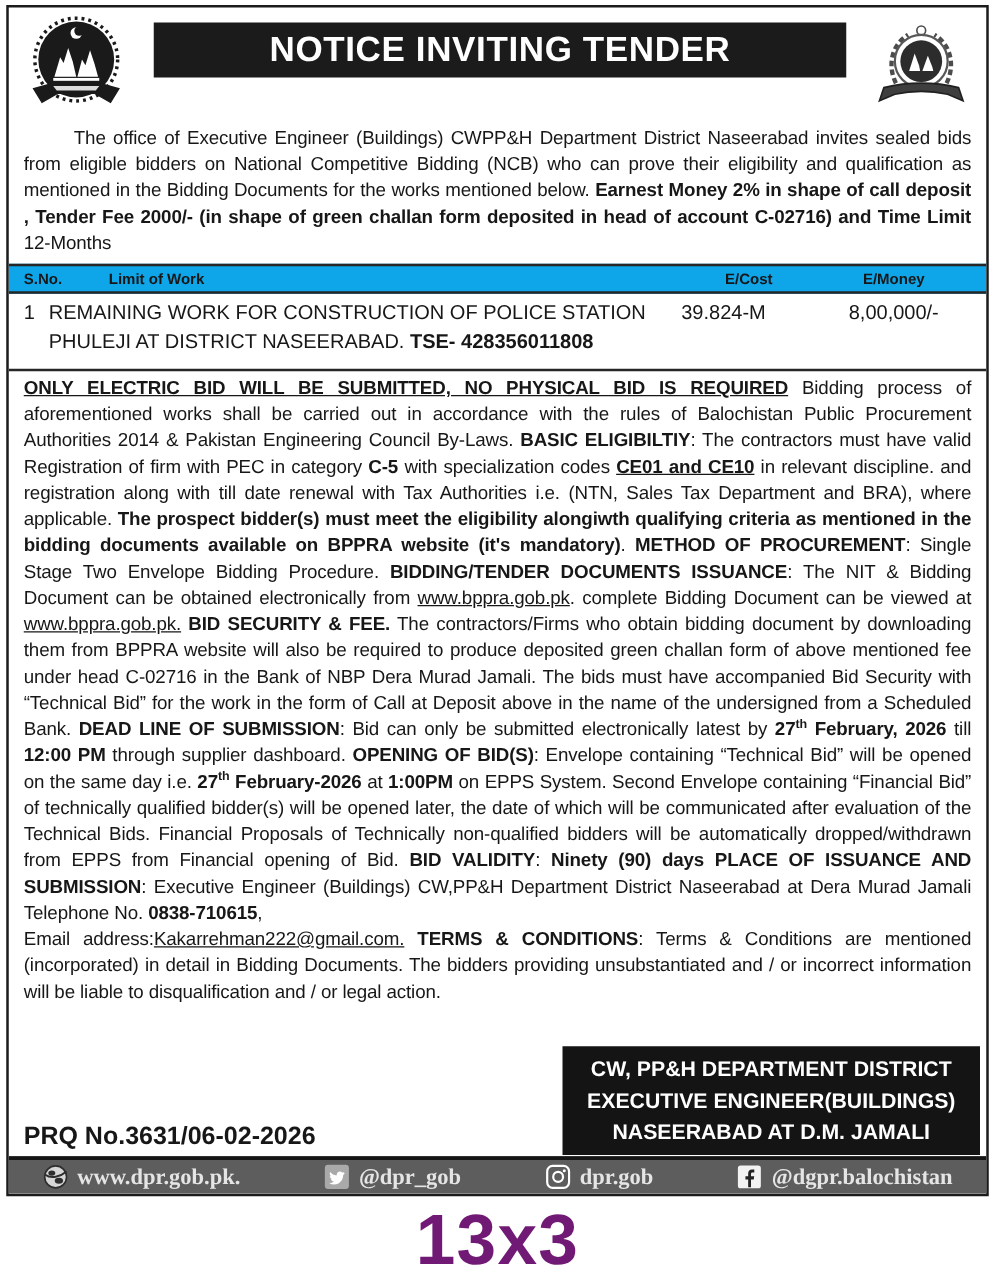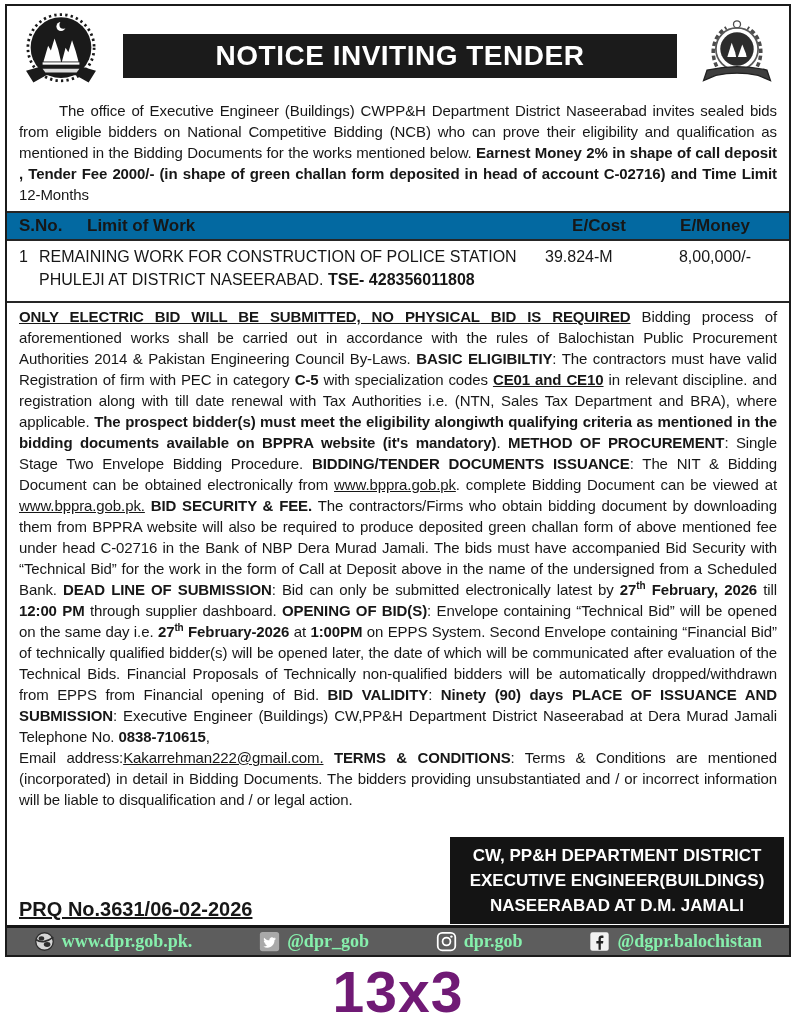--- a/index.html
+++ b/index.html
@@ -8,34 +8,34 @@
 
   .frame {
     position: absolute; left: 5px; top: 4px; width: 786px; height: 953px;
     border: 2px solid #1b1b1b; background: #fff;
     display: flex; flex-direction: column; overflow: hidden;
   }
 
   .header { display: flex; align-items: flex-start; padding: 6px 8px 0; height: 92px; flex: none; }
   .logo { flex: none; }
   .titlebar {
-    flex: 1; height: 44px; margin: 22px 16px 0; background: #1b1b1b;
+    flex: 1; height: 44px; margin: 6px 16px 0; background: #1b1b1b;
     color: #fff; font-weight: bold; font-size: 28px; line-height: 44px;
     text-align: center; letter-spacing: .5px; white-space: nowrap;
   }
 
   .intro {
     padding: 2px 12px 6px; font-size: 15px; line-height: 21px;
     text-align: justify; text-indent: 40px; letter-spacing: -0.1px; flex: none;
   }
 
   .thead {
     display: flex; align-items: center; flex: none;
-    background: #0369a1; border-top: 2px solid #262626; border-bottom: 2px solid #262626;
-    font-weight: bold; font-size: 17px; padding: 3px 12px;
+    background: #0ea5e9; border-top: 2px solid #262626; border-bottom: 2px solid #262626;
+    font-weight: bold; font-size: 12px; padding: 3px 12px;
   }
   .h-sno { width: 68px; }
   .h-work { flex: 1; }
   .h-ecost { width: 108px; text-align: center; }
   .h-emoney { width: 124px; text-align: center; }
 
   .trow {
     display: flex; align-items: flex-start; flex: none;
     padding: 4px 12px 10px; font-size: 16px; line-height: 23px;
   }
@@ -53,27 +53,27 @@
   .b { font-weight: bold; }
   .u { text-decoration: underline; }
   sup { font-size: 10px; vertical-align: super; line-height: 0; }
 
   .bottom { position: relative; flex: 1; min-height: 96px; }
   .sig {
     position: absolute; right: 5px; bottom: 1px; width: 334px;
     background: #141414; color: #fff; font-weight: bold;
     text-align: center; font-size: 17px; line-height: 25px; padding: 6px 4px;
   }
-  .prq { position: absolute; left: 12px; bottom: 4px; font-weight: bold; font-size: 20px; text-decoration: underline; }
+  .prq { position: absolute; left: 12px; bottom: 4px; font-weight: bold; font-size: 20px; }
 
   .footerbar {
     flex: none; height: 30px; margin-top: auto;
     background: #5d5d5d; border-top: 3px solid #151515;
     display: flex; align-items: center; justify-content: space-evenly;
-    color: #86efac; font-family: "Liberation Serif", serif; font-weight: bold; font-size: 18px;
+    color: #e5e5e5; font-family: "Liberation Serif", serif; font-weight: bold; font-size: 18px;
     white-space: nowrap;
     gap: 40px;
   }
   .fitem { display: flex; align-items: center; gap: 7px; }
   .fitem svg { display: block; }
 
   .adsize {
     position: absolute; left: 0; right: 0; top: 962px; text-align: center;
     font-weight: bold; font-size: 57px; line-height: 60px; letter-spacing: 1px; color: #701a75;
   }

